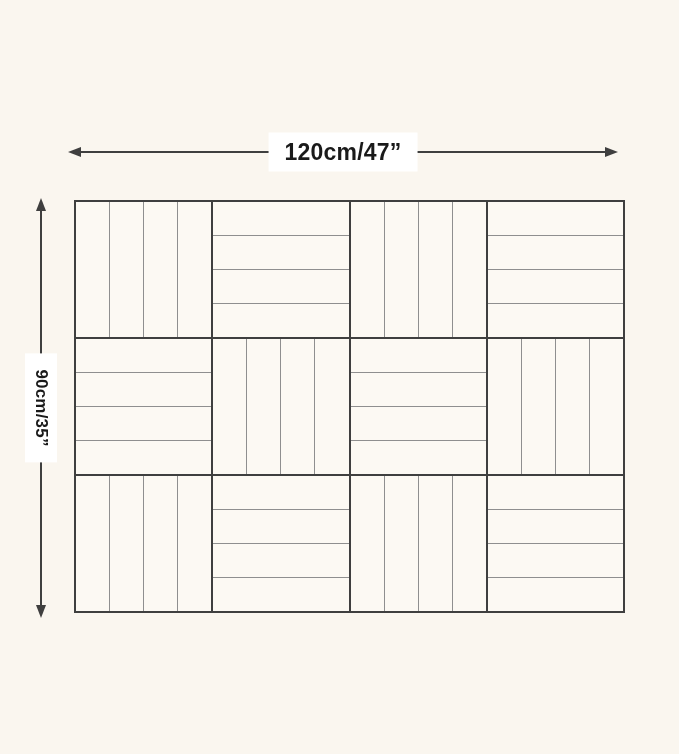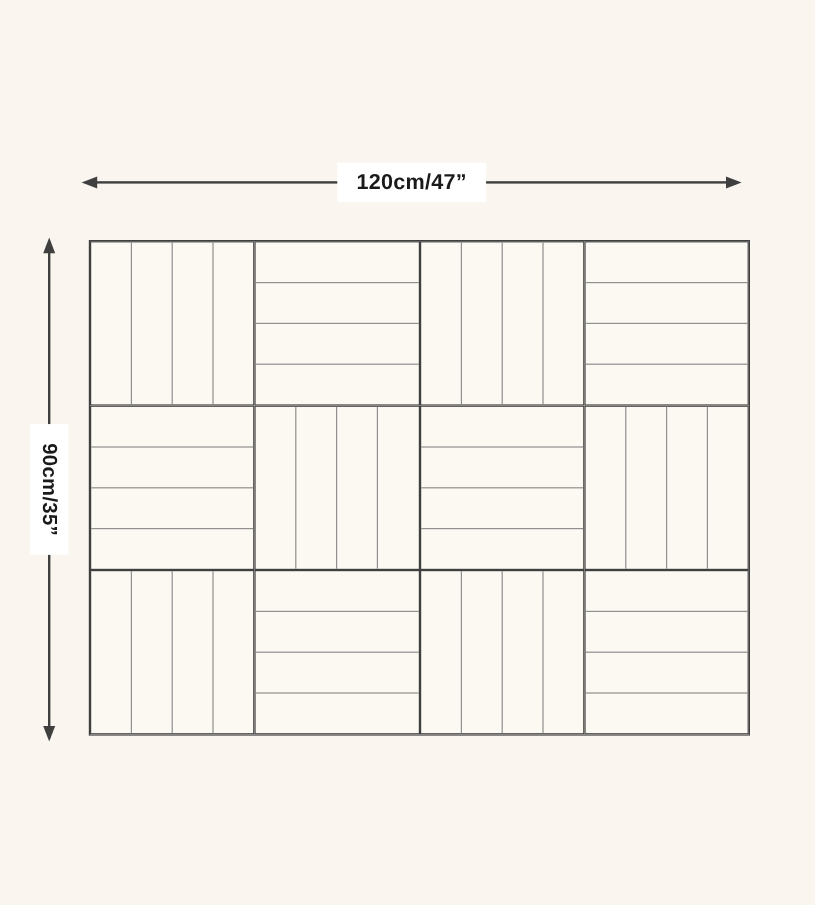--- a/index.html
+++ b/index.html
@@ -32,21 +32,21 @@
     border-right:13px solid var(--line-dark);
   }
   .arrowhead.right{
     right:0;top:50%;transform:translateY(-50%);
     border-top:5px solid transparent;border-bottom:5px solid transparent;
     border-left:13px solid var(--line-dark);
   }
   .h-dim .dim-label{
     position:absolute;left:50%;top:50%;transform:translate(-50%,-50%);
     background:var(--label-bg);color:var(--label-text);
-    font-size:18px;font-weight:bold;letter-spacing:.2px;
+    font-size:23px;font-weight:bold;letter-spacing:.2px;
     padding:6px 16px;white-space:nowrap;
   }
 
   
   .v-dim{position:absolute;left:29px;top:198px;width:24px;height:420px;}
   .v-dim .dim-line{
     position:absolute;top:3px;bottom:3px;left:50%;
     width:1.5px;margin-left:-1px;background:var(--line-dark);
   }
   .arrowhead.up{

